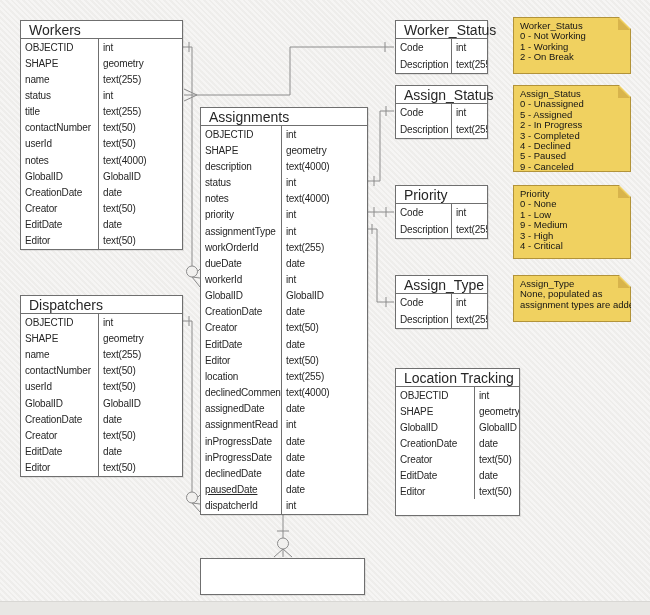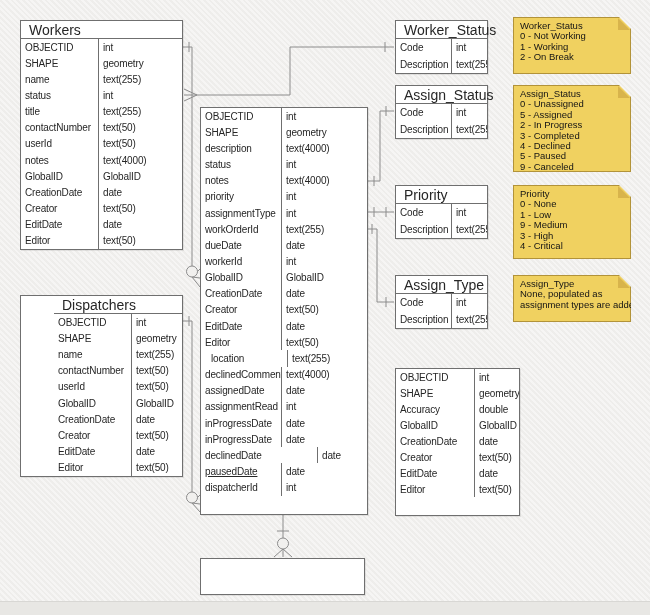--- a/index.html
+++ b/index.html
@@ -129,21 +129,21 @@
           <div class="erow" style="height: 16.1538px;">
             <div class="cell f" style="width: 77px;">EditDate</div>
             <div class="cell t">date</div>
           </div>
           <div class="erow" style="height: 16.1538px;">
             <div class="cell f" style="width: 77px;">Editor</div>
             <div class="cell t">text(50)</div>
           </div>
         </div>
       </div>
-      <div class="entity" style="left: 20px; top: 295px; width: 163px; height: 182px; padding-left: 33px;">
+      <div class="entity" style="left: 20px; top: 295px; width: 163px; height: 182px;">
         <div class="entity-title" style="height: 18px;">Dispatchers</div>
         <div class="entity-body">
           <div class="erow" style="height: 16.2px;">
             <div class="cell f" style="width: 77px;">OBJECTID</div>
             <div class="cell t">int</div>
           </div>
           <div class="erow" style="height: 16.2px;">
             <div class="cell f" style="width: 77px;">SHAPE</div>
             <div class="cell t">geometry</div>
           </div>
@@ -175,20 +175,21 @@
             <div class="cell f" style="width: 77px;">EditDate</div>
             <div class="cell t">date</div>
           </div>
           <div class="erow" style="height: 16.2px;">
             <div class="cell f" style="width: 77px;">Editor</div>
             <div class="cell t">text(50)</div>
           </div>
         </div>
       </div>
       <div class="entity" style="left: 200px; top: 107px; width: 168px; height: 408px;">
+        <div class="entity-title" style="height: 18px;">Assignments</div>
         <div class="entity-body">
           <div class="erow" style="height: 16.1667px;">
             <div class="cell f" style="width: 80px;">OBJECTID</div>
             <div class="cell t">int</div>
           </div>
           <div class="erow" style="height: 16.1667px;">
             <div class="cell f" style="width: 80px;">SHAPE</div>
             <div class="cell t">geometry</div>
           </div>
           <div class="erow" style="height: 16.1667px;">
@@ -237,21 +238,21 @@
           </div>
           <div class="erow" style="height: 16.1667px;">
             <div class="cell f" style="width: 80px;">EditDate</div>
             <div class="cell t">date</div>
           </div>
           <div class="erow" style="height: 16.1667px;">
             <div class="cell f" style="width: 80px;">Editor</div>
             <div class="cell t">text(50)</div>
           </div>
           <div class="erow" style="height: 16.1667px;">
-            <div class="cell f" style="width: 80px; margin-left: 6px;">location</div>
+            <div class="cell f" style="width: 80px;">location</div>
             <div class="cell t">text(255)</div>
           </div>
           <div class="erow" style="height: 16.1667px;">
             <div class="cell f" style="width: 80px;">declinedComment</div>
             <div class="cell t">text(4000)</div>
           </div>
           <div class="erow" style="height: 16.1667px;">
             <div class="cell f" style="width: 80px;">assignedDate</div>
             <div class="cell t">date</div>
           </div>
@@ -260,21 +261,21 @@
             <div class="cell t">int</div>
           </div>
           <div class="erow" style="height: 16.1667px;">
             <div class="cell f" style="width: 80px;">inProgressDate</div>
             <div class="cell t">date</div>
           </div>
           <div class="erow" style="height: 16.1667px;">
             <div class="cell f" style="width: 80px;">inProgressDate</div>
             <div class="cell t">date</div>
           </div>
-          <div class="erow" style="height: 16.1667px; gap: 36px;">
+          <div class="erow" style="height: 16.1667px;">
             <div class="cell f" style="width: 80px;">declinedDate</div>
             <div class="cell t">date</div>
           </div>
           <div class="erow" style="height: 16.1667px;">
             <div class="cell f" style="width: 80px; text-decoration: underline;">pausedDate</div>
             <div class="cell t">date</div>
           </div>
           <div class="erow" style="height: 16.1667px;">
             <div class="cell f" style="width: 80px;">dispatcherId</div>
             <div class="cell t">int</div>
@@ -327,32 +328,29 @@
             <div class="cell f" style="width: 55px;">Code</div>
             <div class="cell t">int</div>
           </div>
           <div class="erow" style="height: 17px;">
             <div class="cell f" style="width: 55px;">Description</div>
             <div class="cell t">text(255)</div>
           </div>
         </div>
       </div>
       <div class="entity" style="left: 395px; top: 368px; width: 125px; height: 148px;">
+        <div class="entity-title" style="height: 18px;">Location Tracking</div>
         <div class="entity-body">
           <div class="erow" style="height: 16px;">
             <div class="cell f" style="width: 78px;">OBJECTID</div>
             <div class="cell t">int</div>
           </div>
           <div class="erow" style="height: 16px;">
             <div class="cell f" style="width: 78px;">SHAPE</div>
             <div class="cell t">geometry</div>
-          </div>
-          <div class="erow" style="height: 16px;">
-            <div class="cell f" style="width: 78px;">Accuracy</div>
-            <div class="cell t">double</div>
           </div>
           <div class="erow" style="height: 16px;">
             <div class="cell f" style="width: 78px;">GlobalID</div>
             <div class="cell t">GlobalID</div>
           </div>
           <div class="erow" style="height: 16px;">
             <div class="cell f" style="width: 78px;">CreationDate</div>
             <div class="cell t">date</div>
           </div>
           <div class="erow" style="height: 16px;">

